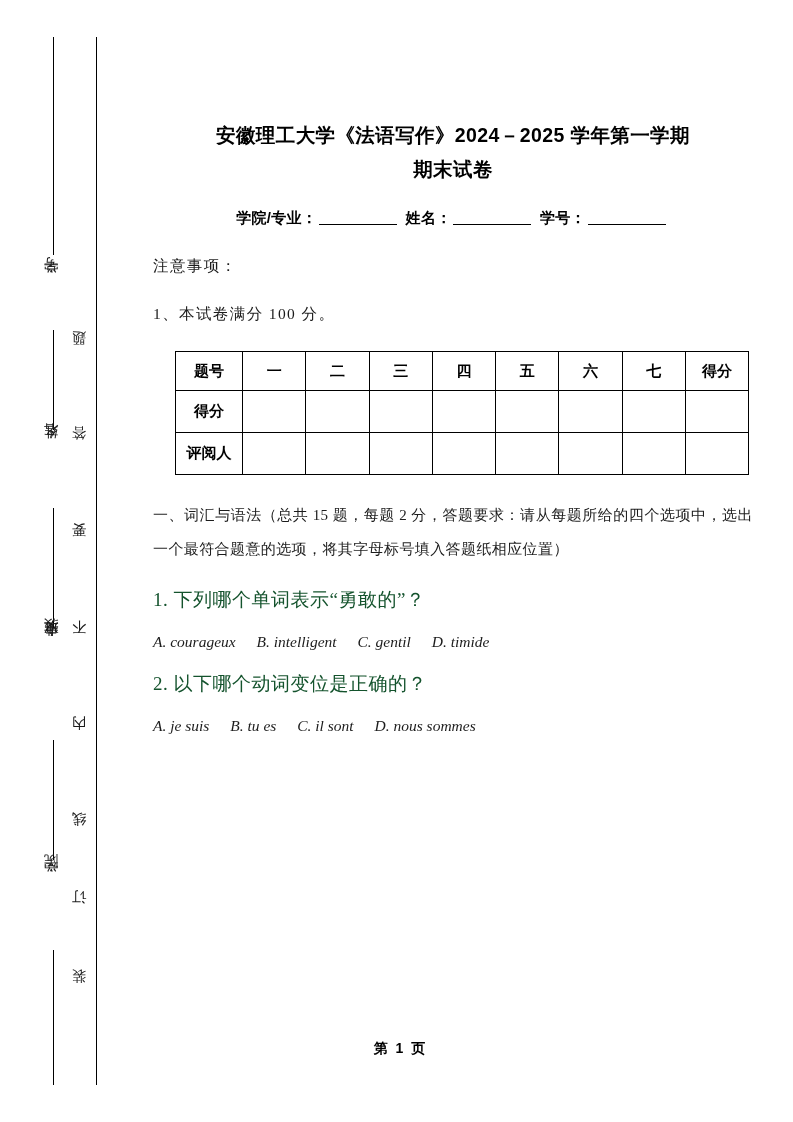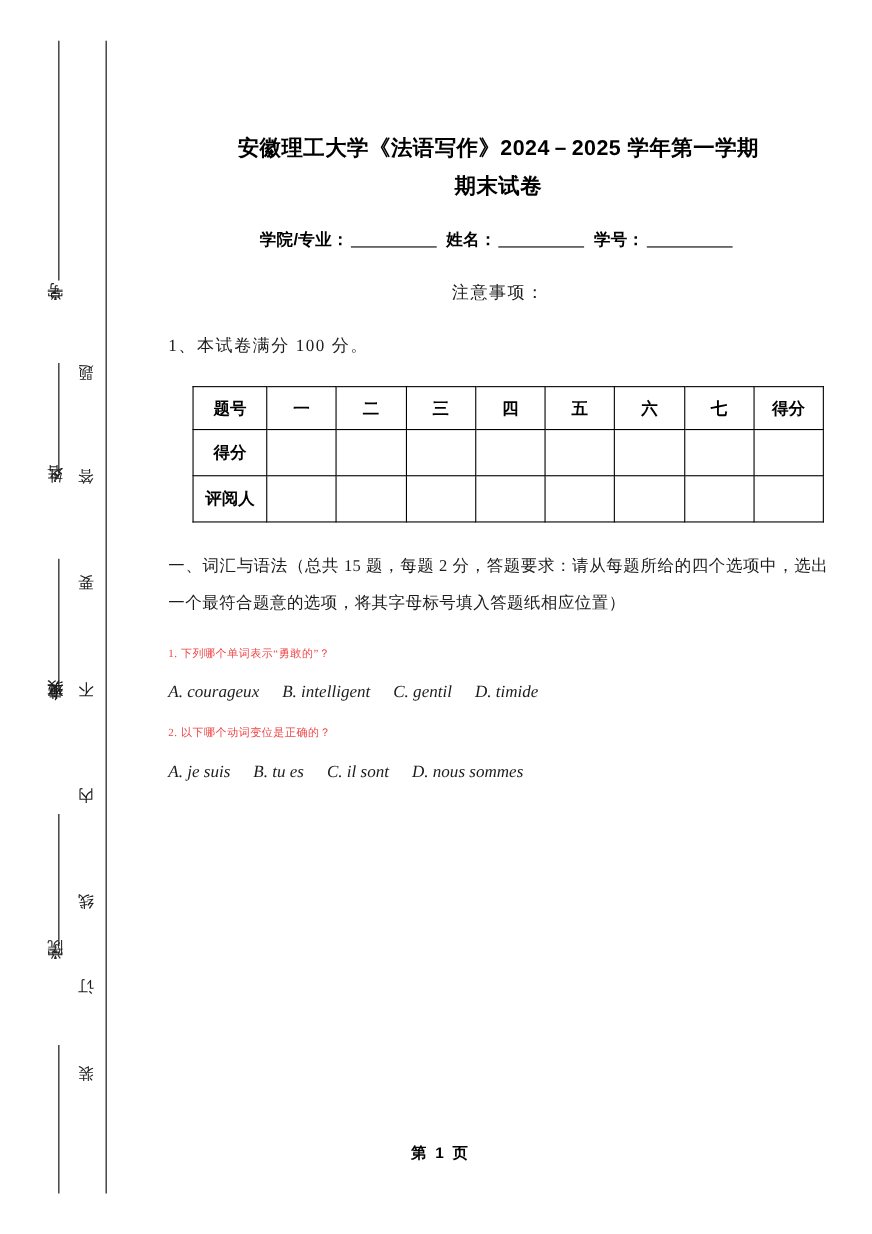--- a/index.html
+++ b/index.html
@@ -111,21 +111,21 @@
     height: 15px;
   }
 
   .note-line {
     margin: 0;
     padding-top: 27px;
     font-size: 15.5px;
     letter-spacing: 1.4px;
     color: #1c1c1c;
   }
-  #note-heading { padding-top: 28px; text-align: center; }
+  #note-heading { padding-top: 28px; }
   .ul-val {
     border-bottom: 1.2px solid #000;
     padding: 0 3px;
   }
 
   
   #score-table-wrap {
     padding-top: 26px;
     padding-left: 22px;
   }
@@ -153,23 +153,23 @@
     padding-top: 24px;
     font-size: 15px;
     line-height: 2.25;
     text-align: justify;
     letter-spacing: 0.4px;
     color: #1c1c1c;
   }
   .q-stem {
     margin: 0;
     padding-top: 20px;
-    font-size: 10px;
+    font-size: 19px;
     letter-spacing: 0.5px;
-    color: #ef4444;
+    color: #14532d;
   }
   .q-options {
     margin: 0;
     padding-top: 20px;
     font-size: 15.5px;
     color: #1c1c1c;
   }
   .q-options .opt { margin-right: 17px; font-style: italic; }
   .q-options .opt:last-child { margin-right: 0; }
 

